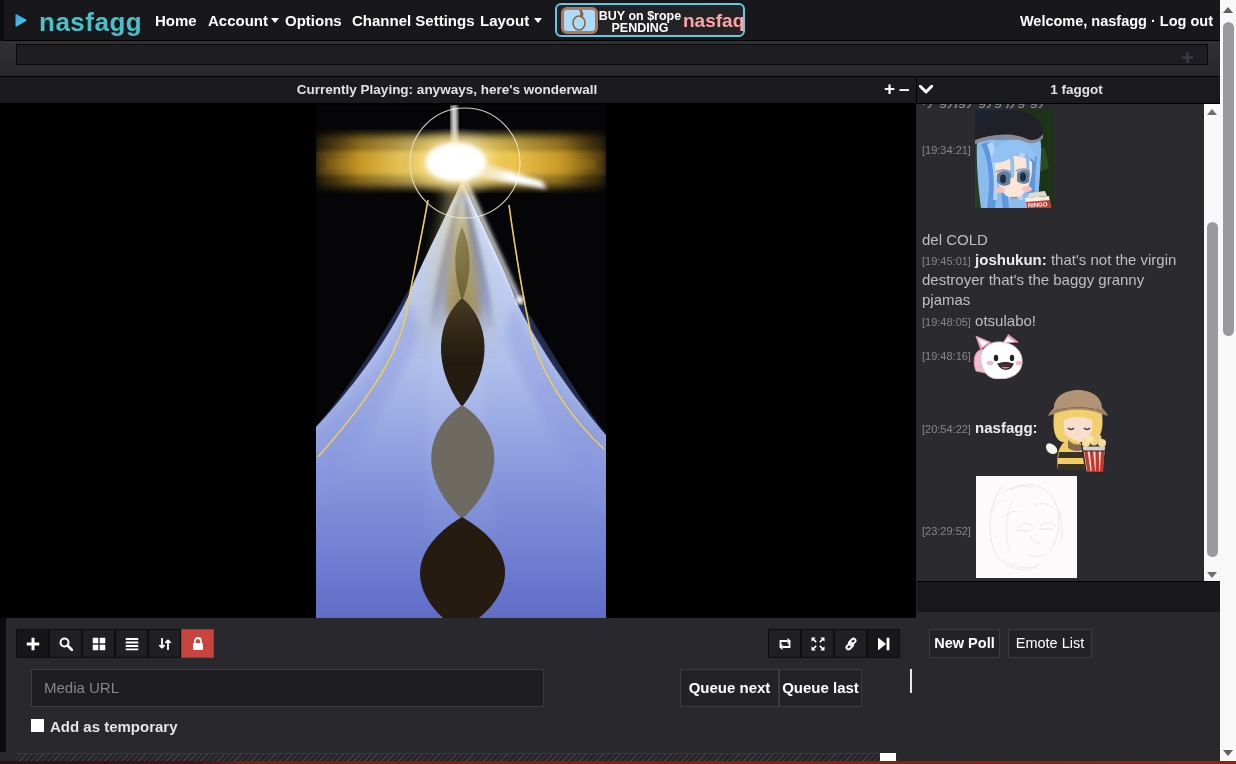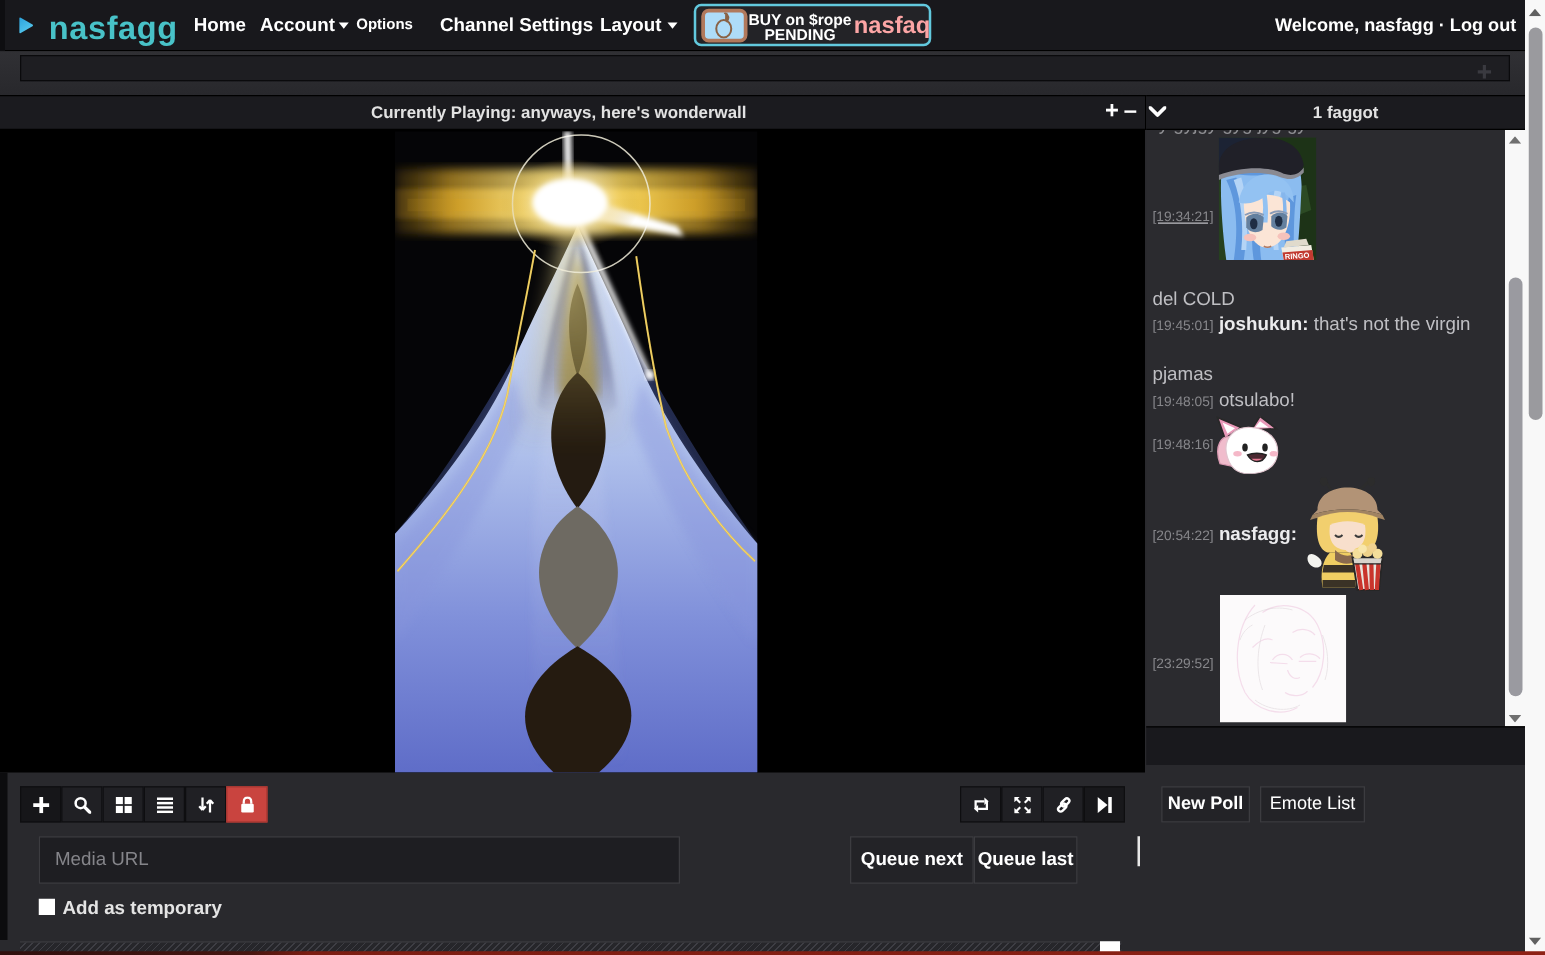--- a/index.html
+++ b/index.html
@@ -19,21 +19,21 @@
         <stop offset="0.75" stop-color="#4fc2ea"></stop>
         <stop offset="1" stop-color="#b8ecf8"></stop>
   </linearGradient>
     </defs>
   <path d="M1.5 1.8 Q1.5 0.6 2.6 1.2 L12 6.6 Q13 7.2 12 7.9 L2.6 13.4 Q1.5 14 1.5 12.8 Z" fill="url(#pg)"></path>
 </svg>
 <div class="abs" style="left:39px;top:7px;color:#48c2c8;font-size:26px;font-weight:bold;letter-spacing:0.5px;">nasfagg</div>
 <div class="abs" style="left:155px;top:12px;color:#fff;font-size:15px;font-weight:bold;">Home</div>
 <div class="abs" style="left:208px;top:12px;color:#fff;font-size:15px;font-weight:bold;">Account</div>
 <div class="abs" style="left:271px;top:18px;width:0;height:0;border-left:4px solid transparent;border-right:4px solid transparent;border-top:5px solid #fff;"></div>
-<div class="abs" style="left:285px;top:12px;color:#fff;font-size:12px;font-weight:bold;">Options</div>
+<div class="abs" style="left:285px;top:12px;color:#fff;font-size:15px;font-weight:bold;">Options</div>
 <div class="abs" style="left:352px;top:12px;color:#fff;font-size:15px;font-weight:bold;">Channel Settings</div>
 <div class="abs" style="left:480px;top:12px;color:#fff;font-size:15px;font-weight:bold;">Layout</div>
 <div class="abs" style="left:534px;top:18px;width:0;height:0;border-left:4px solid transparent;border-right:4px solid transparent;border-top:5px solid #fff;"></div>
 
 <div class="abs" style="left:555px;top:3px;width:190px;height:34px;background:#232327;border:2px solid #62c9de;border-radius:6px;"></div>
 <div class="abs" style="left:561px;top:7px;width:37px;height:27px;background:#aedcf8;border:3px solid #b1795c;border-radius:6px;"></div>
 <svg class="abs" style="left:564px;top:10px;" width="31" height="21" viewBox="0 0 31 21">
   <ellipse cx="15" cy="13" rx="6" ry="7" fill="none" stroke="#8a6346" stroke-width="1.6"></ellipse>
   <path d="M17 0 L17 7 M15.5 0 C19 2 19.5 5 17 7.5" stroke="#8a6346" stroke-width="1.8" fill="none"></path>
   <path d="M16 5 l3 -1 l-2.4 2.2 z" fill="#8a6346"></path>
@@ -176,21 +176,21 @@
 </div>
 
 <div class="abs" style="left:917px;top:104px;width:303px;height:477px;background:#2b2b2f;overflow:hidden;" id="chatbuf">
   <style>
     #chatbuf { color:#bfbfc3; font-size:15px; }
     #chatbuf .ts { color:#87878b; font-size:11px; }
     #chatbuf .un { color:#ececee; font-weight:bold; }
     #chatbuf .ln { position:absolute; left:5px; white-space:nowrap; line-height:17px; }
   </style>
   <div class="ln" style="top:-13px;color:#8e8e92;">ry gyjgy gyg jyg gy</div>
-  <div class="ln" style="top:60px;text-decoration:underline;"><span class="ts">[19:34:21]</span></div>
+  <div class="ln" style="top:36px;"><span class="ts">[19:34:21]</span></div>
   <div class="abs" style="left:58px;top:6px;width:78px;height:98px;" id="emote1">
     <svg width="78" height="98" viewBox="0 0 78 98">
       <rect width="78" height="98" fill="#26401f"></rect>
       <rect x="44" y="0" width="34" height="98" fill="#1d3317"></rect>
       <rect x="0" y="0" width="30" height="26" fill="#1c2334"></rect>
       <path d="M58 40 l6 22 l10 -4 l-4 -20 Z" fill="#2c4a24"></path>
 
       <path d="M2 30 C4 16 20 8 38 9 C58 10 68 20 66 44 C65 66 64 84 62 98 L6 98 C3 76 1 48 2 30 Z" fill="#8bbcf0"></path>
 
       <g fill="#5e97dd">
@@ -224,20 +224,21 @@
       <path d="M0 30 C16 24 38 22 52 29 C58 31 64 30 68 24 L68 28 C62 34 56 34 50 32 C36 26 14 28 0 34 Z" fill="#8a8a92"></path>
 
       <path d="M50 88 L74 86 L76 98 L52 98 Z" fill="#f2ece2"></path>
       <path d="M51 92 L75 90 L76 98 L52 98 Z" fill="#c23a30"></path>
       <text x="53" y="97.5" font-size="6" fill="#fff" font-weight="bold" transform="rotate(-4 53 97)">RINGO</text>
       <path d="M52 88 L72 86 L70 81 L54 83 Z" fill="#e0dacc"></path>
     </svg>
   </div>
   <div class="ln" style="top:127px;">del COLD</div>
   <div class="ln" style="top:147px;"><span class="ts">[19:45:01]</span> <span class="un">joshukun:</span> that's not the virgin</div>
+  <div class="ln" style="top:167px;">destroyer that's the baggy granny</div>
   <div class="ln" style="top:187px;">pjamas</div>
   <div class="ln" style="top:208px;"><span class="ts">[19:48:05]</span> otsulabo!</div>
   <div class="ln" style="top:242px;"><span class="ts">[19:48:16]</span></div>
   <div class="abs" style="left:56px;top:229px;width:52px;height:46px;" id="emote2">
     <svg width="52" height="46" viewBox="0 0 52 46">
 
       <path d="M7 18 L1 1 L20 9 Z" fill="#e898b8" stroke="#282828" stroke-width="1.4"></path>
       <path d="M9 14 L5 5 L15 9.5 Z" fill="#fff"></path>
       <path d="M28 11 L35 0 L48 10 Z" fill="#e898b8" stroke="#282828" stroke-width="1.4"></path>
       <path d="M31 9 L35 4 L42 9 Z" fill="#fff"></path>

